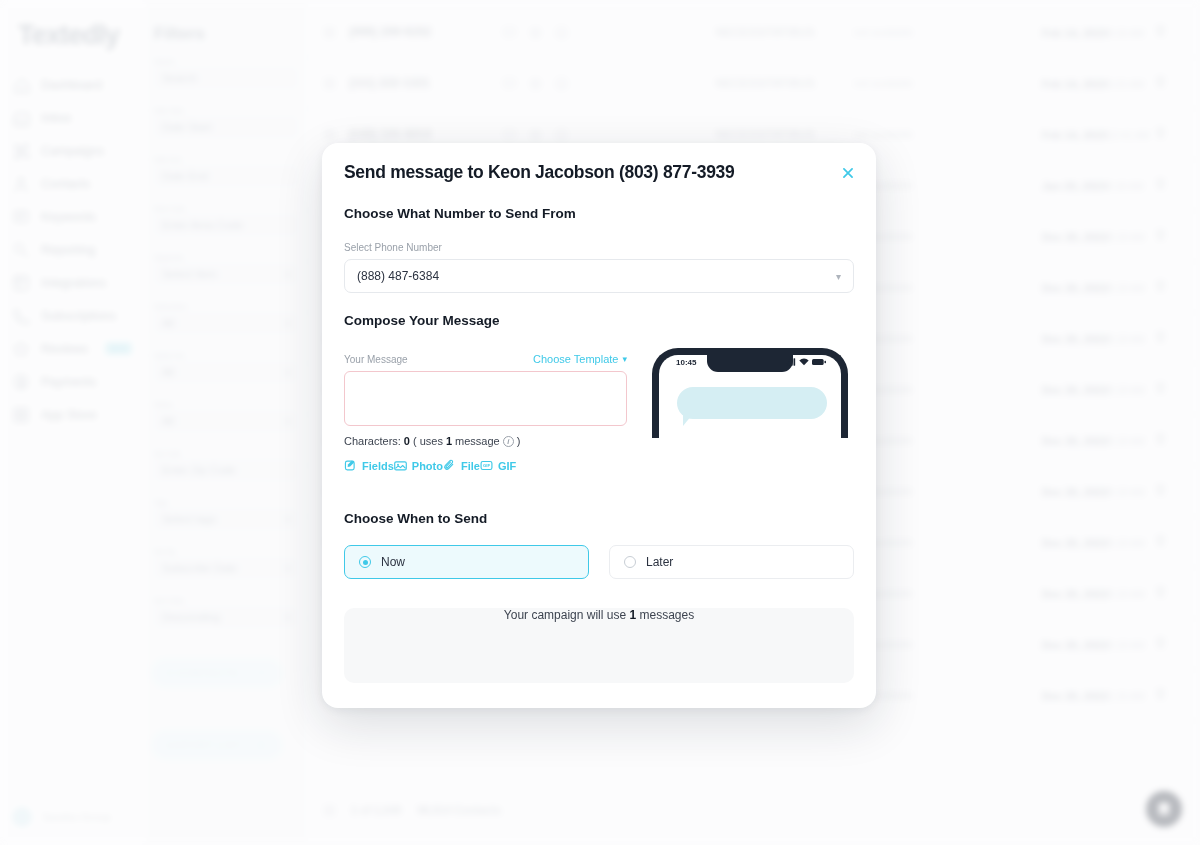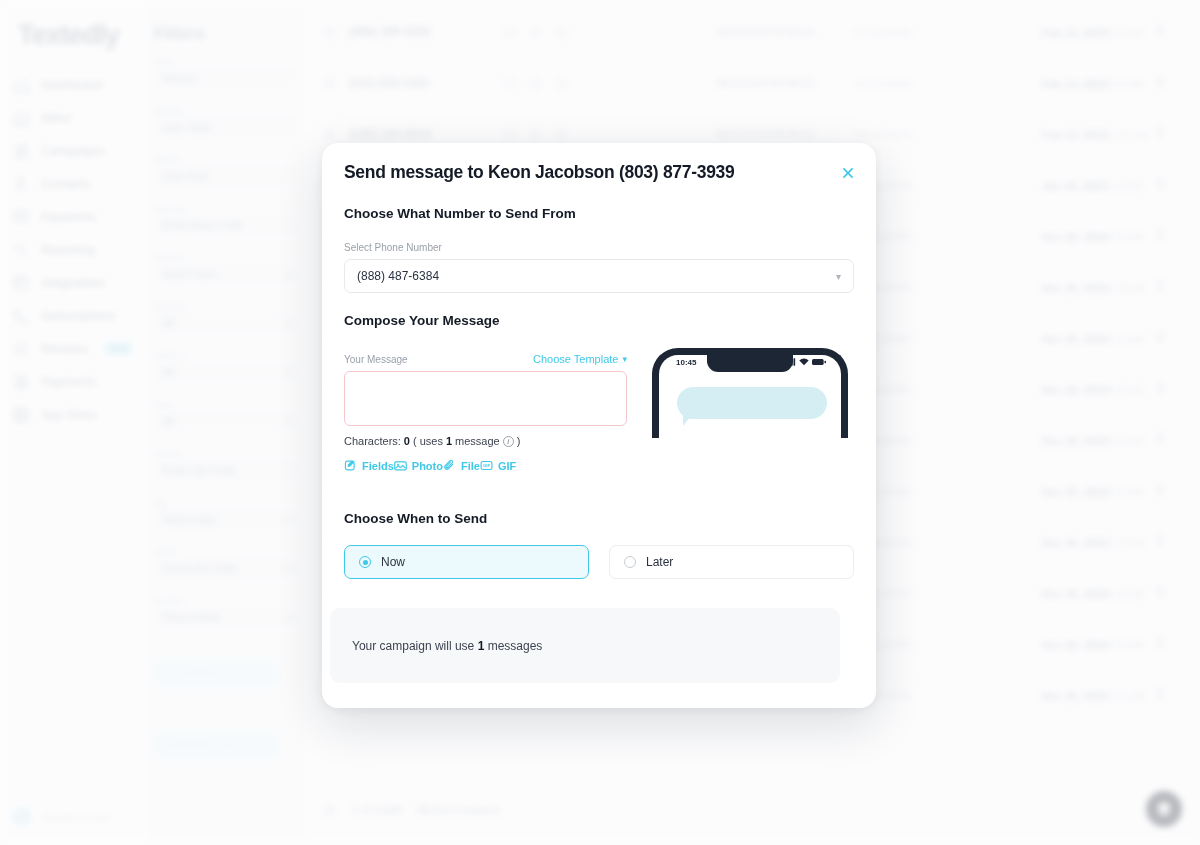--- a/index.html
+++ b/index.html
@@ -226,23 +226,23 @@
     width: 12px; height: 12px; border-radius: 50%;
     border: 1.5px solid #c8ced5; flex: 0 0 12px;
     display: flex; align-items: center; justify-content: center;
   }
   .radio.on { border-color: #3fc9e8; }
   .radio.on::after {
     content: ""; width: 5px; height: 5px; border-radius: 50%; background: #3fc9e8;
   }
 
   .m-footer {
-    position: absolute; left: 8px; top: 465px; width: 510px; height: 75px;
+    position: absolute; left: 22px; top: 465px; width: 510px; height: 75px;
     background: #f7f8f9; border-radius: 10px;
-    display: flex; align-items: center; padding: 0 22px;
+    display: flex; align-items: center; padding: 0 22px; flex-direction: column;
   }
   .foot-txt { font-size: 12px; color: #3d4450; }
   .foot-txt b { color: #141b26; }
   .foot-btns { margin-left: auto; display: flex; align-items: center; gap: 12px; }
   .btn {
     border: none; cursor: pointer; border-radius: 18px;
     font-size: 11px; font-weight: 700; letter-spacing: 0.6px;
     font-family: "Liberation Sans", sans-serif;
   }
   .btn-cancel {

